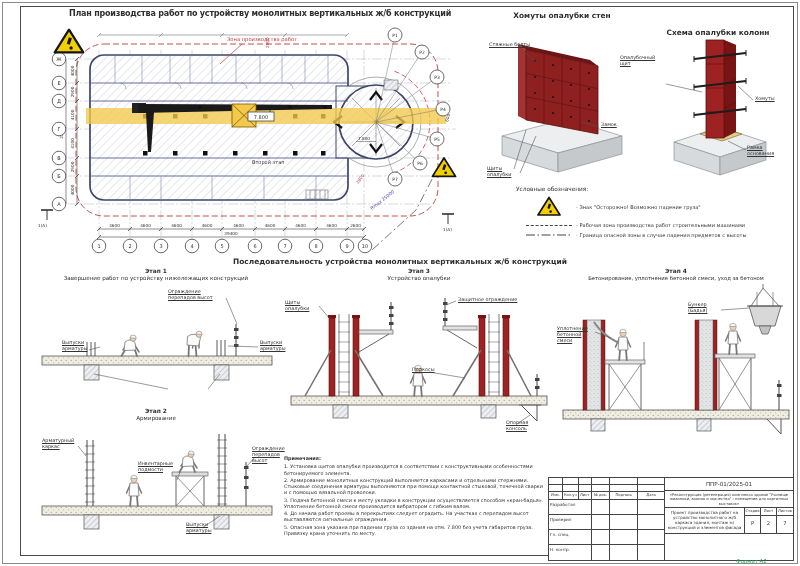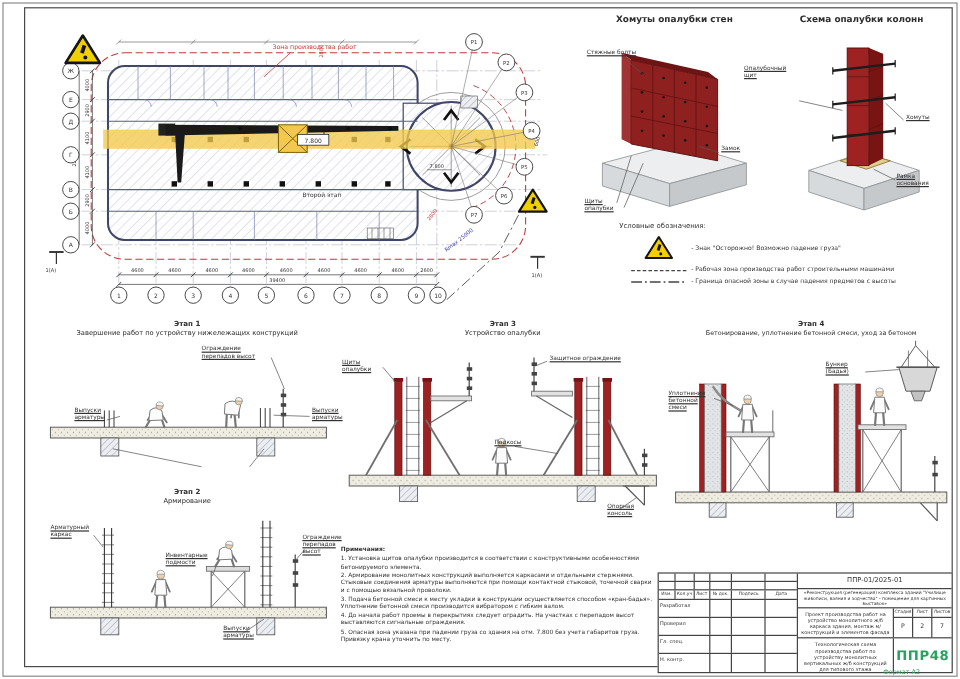--- a/index.html
+++ b/index.html
@@ -109,20 +109,21 @@
       <g id="w-bend">
         <path d="M2,-16 L0.5,-8 M7,-16 L7,-8" stroke="#777" stroke-width="1.4" fill="none" stroke-linecap="round"></path>
         <path d="M-3,-11 L-3.5,0 M3.5,-10.5 L4.5,0" stroke="#777" stroke-width="1.8" fill="none" stroke-linecap="round"></path>
         <path d="M-4.5,-19.5 Q2,-24.5 8.5,-18.5 L6.5,-10 L-5,-11 Z" fill="#fbfbfb" stroke="#777" stroke-width="0.8"></path>
         <circle cx="7" cy="-21.5" r="2.9" fill="#ecd0ad" stroke="#777" stroke-width="0.5"></circle>
         <path d="M4,-22 a3,3 0 0 1 6,0.4 Z" fill="#f6f6f6" stroke="#777" stroke-width="0.5"></path>
       </g>
     </defs>
   </svg>
 
+  <div class="sec-title" style="left:40px;top:9px;width:440px;">План производства работ по устройству монолитных вертикальных ж/б конструкций</div>
 
   <svg style="left:20px;top:24px;" width="462" height="236" viewBox="0 0 462 236">
 
     <g stroke="#9aa0b0" stroke-width="0.4" stroke-dasharray="10,2,2,2">
       <line x1="48" y1="35" x2="432" y2="35"></line>
         <line x1="48" y1="59" x2="432" y2="59"></line>
       <line x1="48" y1="77" x2="432" y2="77"></line>
         <line x1="48" y1="105" x2="436" y2="105"></line>
       <line x1="48" y1="134" x2="432" y2="134"></line>
         <line x1="48" y1="152" x2="425" y2="152"></line>
@@ -426,21 +427,21 @@
       <line x1="36" y1="26" x2="50" y2="38"></line>
       <line x1="113" y1="103" x2="96" y2="98"></line>
       <line x1="28" y1="145" x2="40" y2="106"></line>
         <line x1="34" y1="149" x2="50" y2="112"></line>
     </g>
   </svg>
   <div class="lbl" style="left:489px;top:42px;width:48px;">Стяжные болты</div>
   <div class="lbl" style="left:601px;top:122px;width:30px;">Замок</div>
   <div class="lbl" style="left:487px;top:166px;width:38px;">Щиты опалубки</div>
 
-  <div class="sub-title" style="left:642px;top:11px;width:152px;">Схема опалубки колонн</div>
+  <div class="sub-title" style="left:642px;top:28px;width:152px;">Схема опалубки колонн</div>
   <svg style="left:642px;top:24px;" width="152" height="162" viewBox="0 0 152 162">
     <polygon points="32,118 78,103 124,118 78,133" fill="#eceeef" stroke="#8f9497" stroke-width="0.7"></polygon>
     <polygon points="32,118 78,133 78,151 32,136" fill="#d7dadc" stroke="#8f9497" stroke-width="0.7"></polygon>
     <polygon points="78,133 124,118 124,136 78,151" fill="#c6c9cc" stroke="#8f9497" stroke-width="0.7"></polygon>
     <polygon points="58,110 78,104 100,110 80,117" fill="#decf8f" stroke="#8a6d2a" stroke-width="0.7"></polygon>
     <polygon points="64,16 82,16 94,21 76,21" fill="#b04040"></polygon>
     <polygon points="82,16 94,21 94,108 82,114" fill="#791414"></polygon>
     <rect x="64" y="16" width="18" height="98" fill="#9e2222" stroke="#5c1010" stroke-width="0.8"></rect>
     <g stroke="#5a0f0f" stroke-width="0.6">
       <line x1="64" y1="40" x2="82" y2="40"></line>
@@ -492,20 +493,21 @@
     <div class="legend-row">
       <span class="legend-sym">
         <svg width="46" height="4" viewBox="0 0 46 4" style="position:static;">
             <line x1="0" y1="2" x2="46" y2="2" stroke="#444" stroke-width="1.1" stroke-dasharray="9,2.5,1.5,2.5"></line>
           </svg>
       </span>
       <span class="legend-text">- Граница опасной зоны в случае падения предметов с высоты</span>
     </div>
   </div>
 
+  <div class="sub-title" style="left:150px;top:257px;width:500px;">Последовательность устройства монолитных вертикальных ж/б конструкций</div>
 
   <div class="stage-name" style="left:30px;top:268px;width:252px;">Этап 1</div>
   <div class="stage-sub" style="left:30px;top:275px;width:252px;">Завершение работ по устройству нижележащих конструкций</div>
   <svg style="left:30px;top:284px;" width="252" height="122" viewBox="0 0 252 122">
     <rect x="12" y="72" width="230" height="9" fill="url(#conc)" stroke="#555" stroke-width="0.8"></rect>
     <rect x="54" y="81" width="15" height="15" fill="url(#hatch2)" stroke="#555" stroke-width="0.7"></rect>
     <rect x="184" y="81" width="15" height="15" fill="url(#hatch2)" stroke="#555" stroke-width="0.7"></rect>
     <g stroke="#333" stroke-width="0.8">
       <line x1="57" y1="58" x2="57" y2="72"></line>
         <line x1="61" y1="58" x2="61" y2="72"></line>
@@ -808,20 +810,16 @@
             <span>Лист</span>
             <span>Листов</span>
           </div>
           <div class="tb-sll-val">
             <span>Р</span>
             <span>2</span>
             <span>7</span>
           </div>
         </div>
       </div>
-      <div class="tb-bot">
-        <div class="tb-sheet">Технологическая схема производства работ по устройству монолитных вертикальных ж/б конструкций для типового этажа</div>
-        <div class="tb-logo">ППР48</div>
-      </div>
     </div>
   </div>
   <div class="format-label">Формат А2</div>
 </div>
 
 </body></html>

